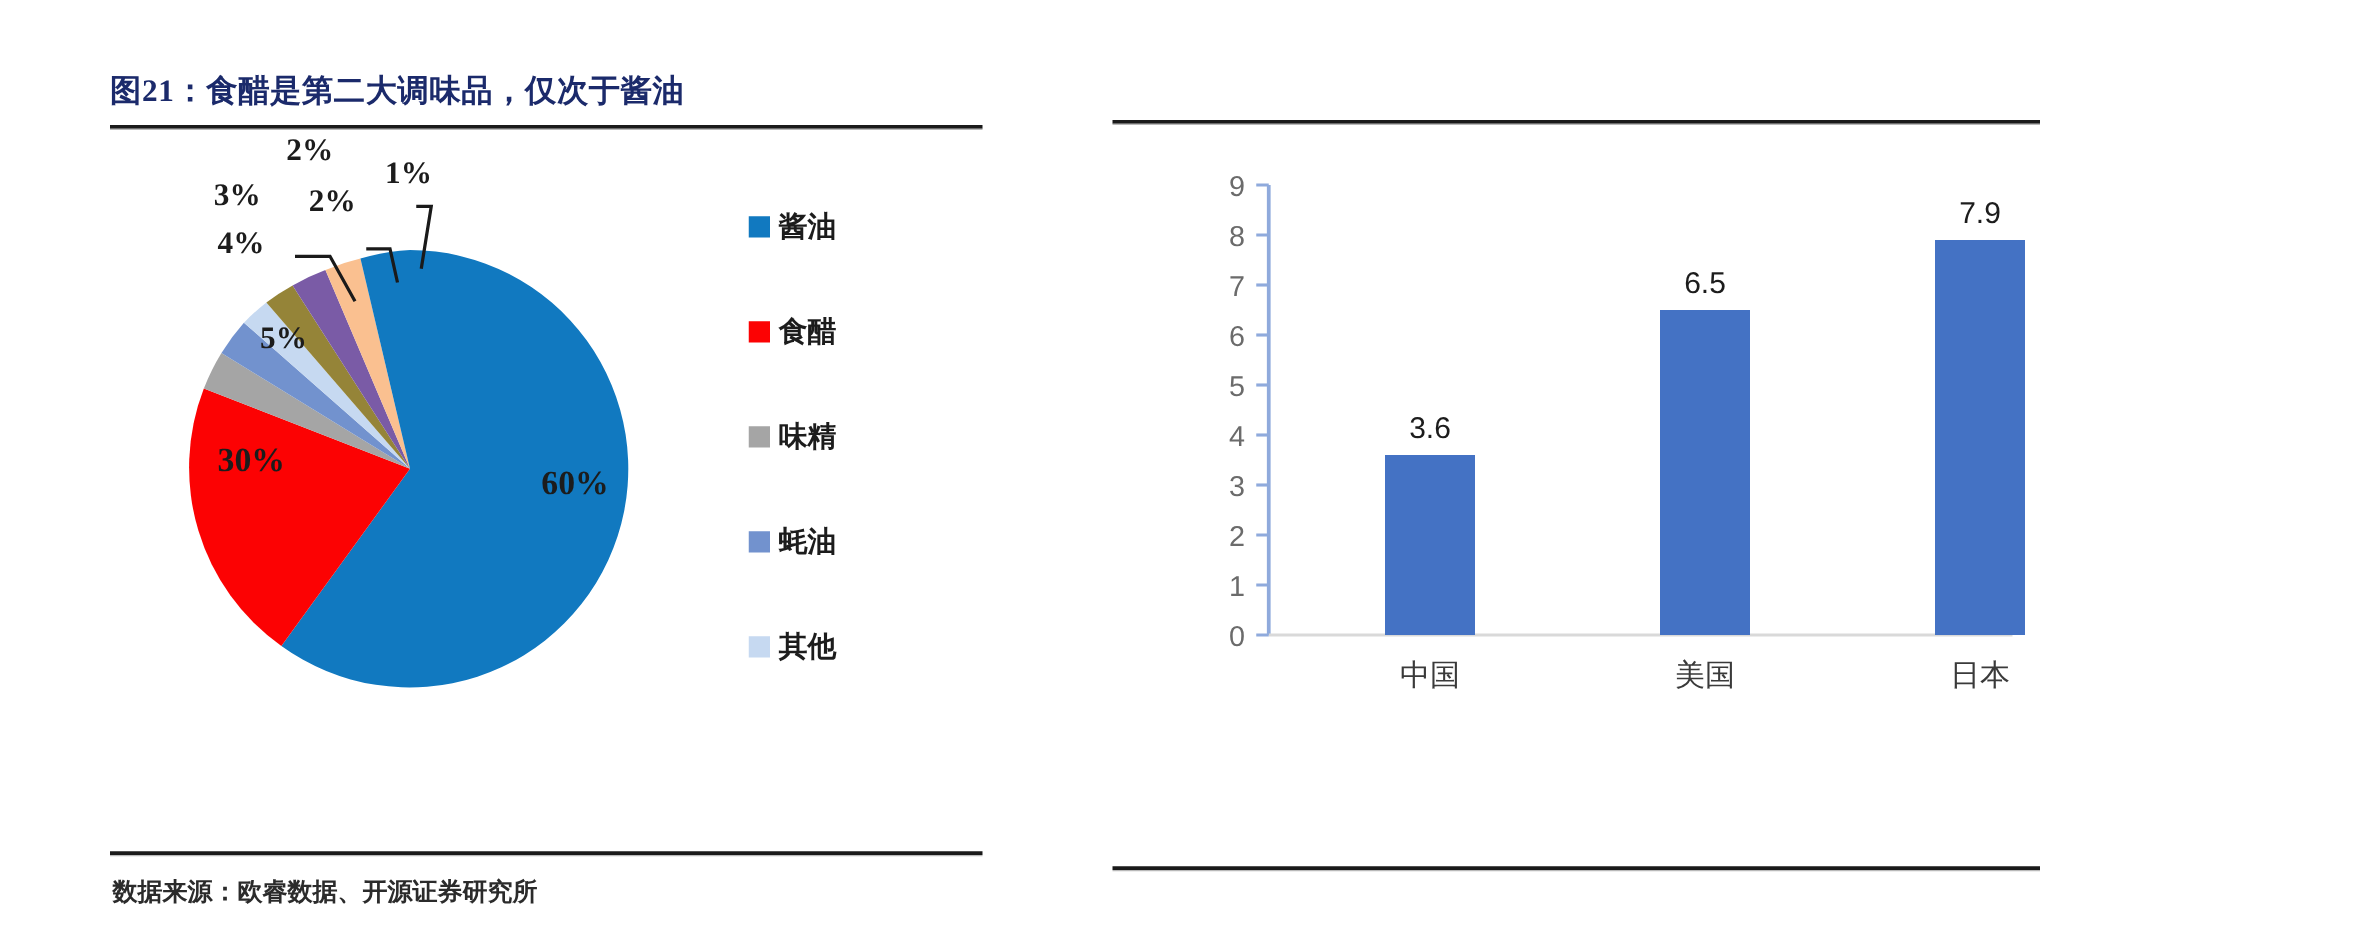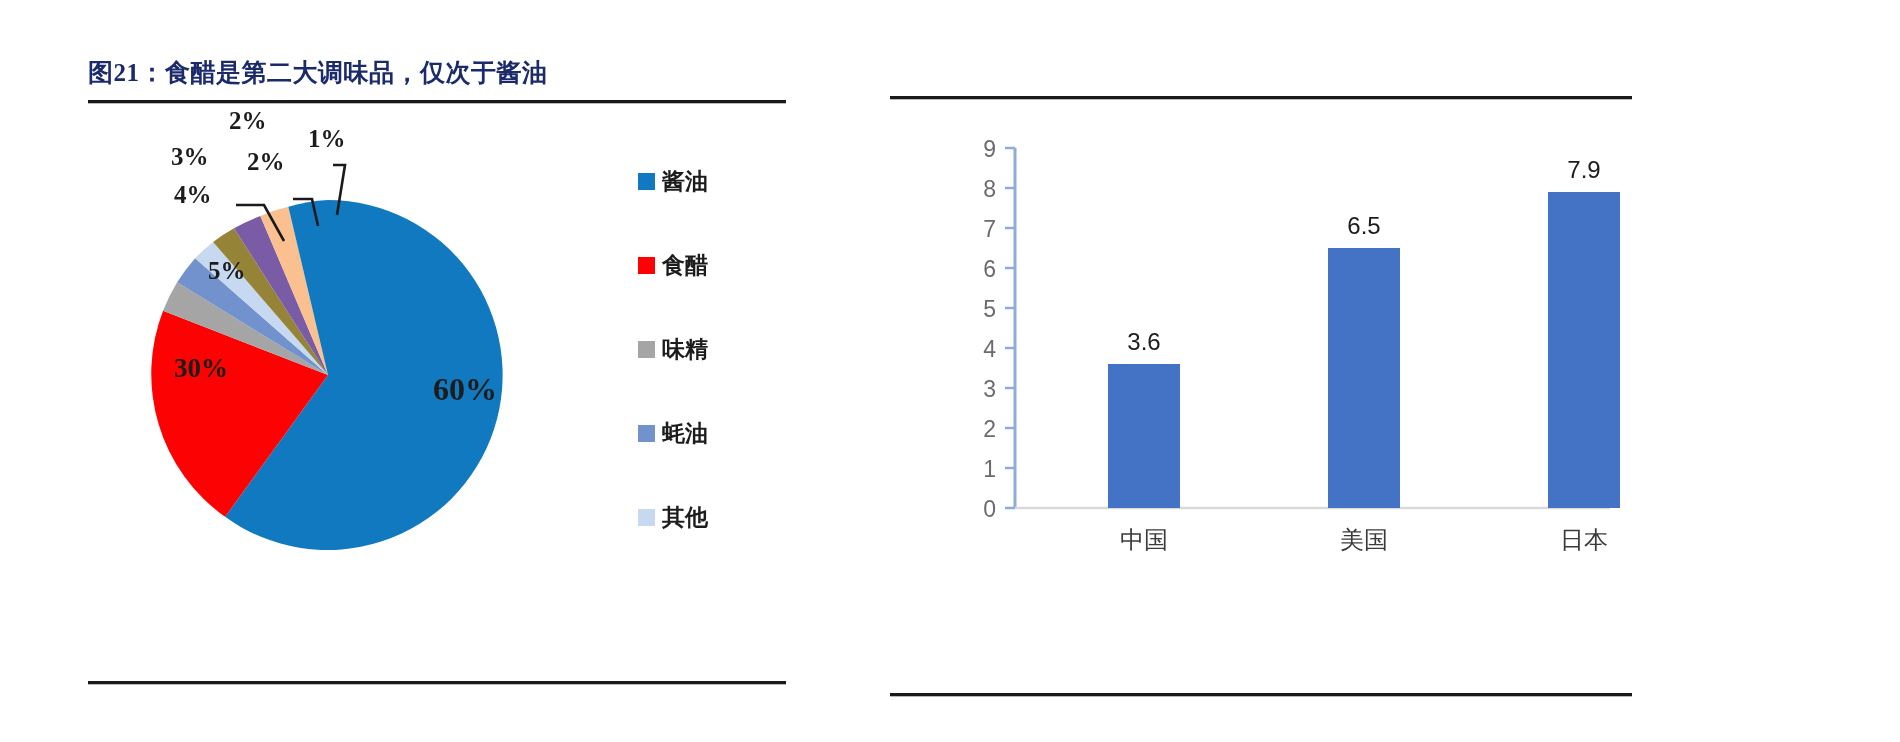--- a/index.html
+++ b/index.html
@@ -60,31 +60,31 @@
   .pie-wrap { position: absolute; left: 30px; top: 125px; width: 420px; height: 420px; }
   .pie-svg  { display: block; }
 
   .pie-label {
     position: absolute;
     font-family: "Liberation Serif", serif;
     font-weight: bold;
     color: #1c1c1c;
     white-space: nowrap;
   }
-  .lbl-60 { font-size: 32px; left: 315px; top: 218px; }
+  .lbl-60 { font-size: 27px; left: 315px; top: 218px; }
   .lbl-21 { font-size: 27px; left: 56px;  top: 200px; }
   .lbl-5  { font-size: 25px; left: 90px;  top: 104px; }
   .lbl-4  { font-size: 25px; left: 56px;  top: 28px;  }
   .lbl-3  { font-size: 25px; left: 53px;  top: -10px; }
   .lbl-2a { font-size: 25px; left: 129px; top: -5px;  }
   .lbl-2b { font-size: 25px; left: 111px; top: -46px; }
   .lbl-1  { font-size: 25px; left: 190px; top: -28px; }
 
   
-  .legend { position: absolute; left: 550px; top: 140px; width: 160px; }
+  .legend { position: absolute; left: 511px; top: 140px; width: 160px; }
   .legend-item { display: flex; align-items: center; height: 27px; margin-bottom: 57px; }
   .legend-swatch { width: 17px; height: 17px; flex: 0 0 17px; }
   .legend-text {
     margin-left: 7px;
     font-family: "Liberation Serif", serif;
     font-weight: bold;
     font-size: 23px;
     color: #1c1c1c;
     white-space: nowrap;
   }
@@ -157,20 +157,21 @@
         <span class="legend-swatch" style="background:#7292ce"></span>
         <span class="legend-text">蚝油</span>
       </div>
       <div class="legend-item">
         <span class="legend-swatch" style="background:#c6d9f1"></span>
         <span class="legend-text">其他</span>
       </div>
     </div>
 
     <div class="rule-bot-left"></div>
+    <div class="source source-left">数据来源：欧睿数据、开源证券研究所</div>
   </div>
 
   <div class="panel-right">
 
     <div class="rule-top-right"></div>
 
     <div class="bar-chart">
       <svg class="bar-svg" width="730" height="430" viewBox="0 0 730 430">
 
         <line x1="115" y1="12" x2="115" y2="372" stroke="#8faadc" stroke-width="3"></line>

